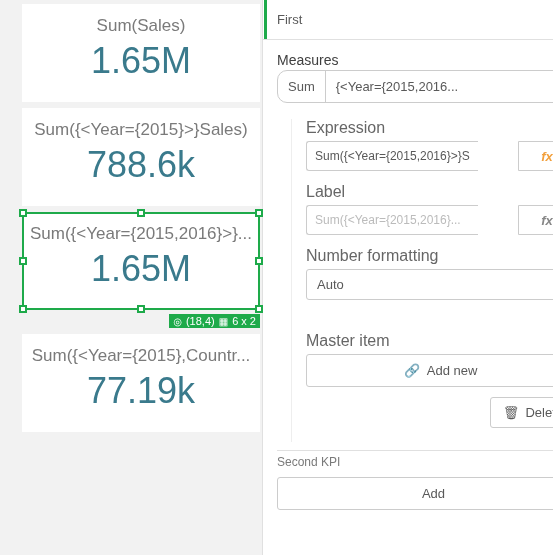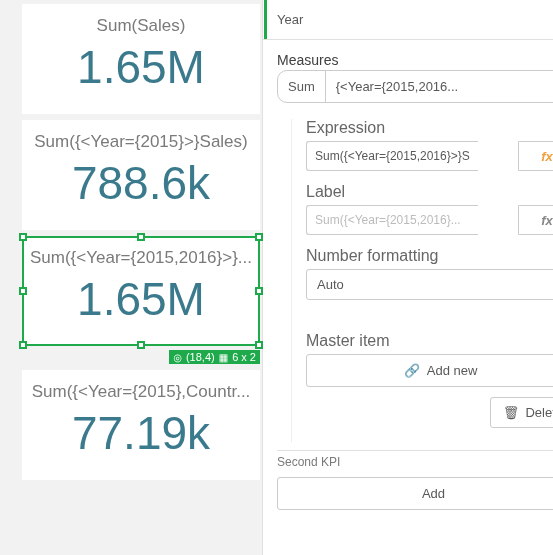--- a/index.html
+++ b/index.html
@@ -1,20 +1,20 @@
 <!DOCTYPE html>
 <html><head>
 <meta charset="utf-8">
 <style>
 * { box-sizing: border-box; margin: 0; padding: 0; font-family: "Segoe UI", Arial, sans-serif; }
 body { width: 553px; height: 555px; background: #f2f2f2; display: flex; overflow: hidden; }
 .canvas { width: 307px; background: #f2f2f2; padding: 4px 2px; margin-left: 20px; }
 .kpi { background: #fff; margin-bottom: 6px; text-align: center; padding: 12px 8px 20px; position: relative; }
 .kpi-title { color: #7a7a7a; font-size: 17px; margin-bottom: 4px; white-space: nowrap; overflow: hidden; text-overflow: ellipsis; }
-.kpi-value { color: #3a7a8c; font-size: 46px; font-weight: 400; }
+.kpi-value { color: #3a7a8c; font-size: 36px; font-weight: 400; }
 .kpi.selected { border: 2px solid #1eaa4a; padding: 10px 6px 18px; }
 .handle { position: absolute; width: 8px; height: 8px; background: #fff; border: 2px solid #1eaa4a; }
 .h-tl{top:-5px;left:-5px}.h-tm{top:-5px;left:50%;margin-left:-4px}.h-tr{top:-5px;right:-5px}
 .h-ml{top:50%;left:-5px;margin-top:-4px}.h-mr{top:50%;right:-5px;margin-top:-4px}
 .h-bl{bottom:-5px;left:-5px}.h-bm{bottom:-5px;left:50%;margin-left:-4px}.h-br{bottom:-5px;right:-5px}
 .badge { position: absolute; right: -2px; bottom: -20px; background: #1eaa4a; color: #fff; font-size: 11px; padding: 1px 4px; display: flex; align-items: center; gap: 4px; }
 .badge-icon{font-size:10px}
 .panel { flex: 1; background: #fff; border-left: 1px solid #e0e0e0; display: flex; flex-direction: column; font-size: 13px; color: #595959; }
 .tab { border-bottom: 1px solid #e0e0e0; padding: 0 14px; }
 .tab-label { display: inline-block; padding: 12px 2px; border-left: 3px solid #1eaa4a; padding-left: 10px; margin-left: -13px; color: #595959; }
@@ -70,21 +70,21 @@
     </div>
   </div>
   <div class="kpi">
     <div class="kpi-title">Sum({&lt;Year={2015},Countr...</div>
     <div class="kpi-value">77.19k</div>
   </div>
 </div>
 
 <div class="panel">
   <div class="tab">
-    <div class="tab-label">Year</div>
+    <div class="tab-label">First</div>
   </div>
   <div class="section">
     <div class="section-title">Measures</div>
     <div class="field-row">
       <div class="agg">Sum</div>
       <div class="field">{&lt;Year={2015,2016...</div>
       <div class="chev">⌄</div>
     </div>
 
     <div class="inner">

